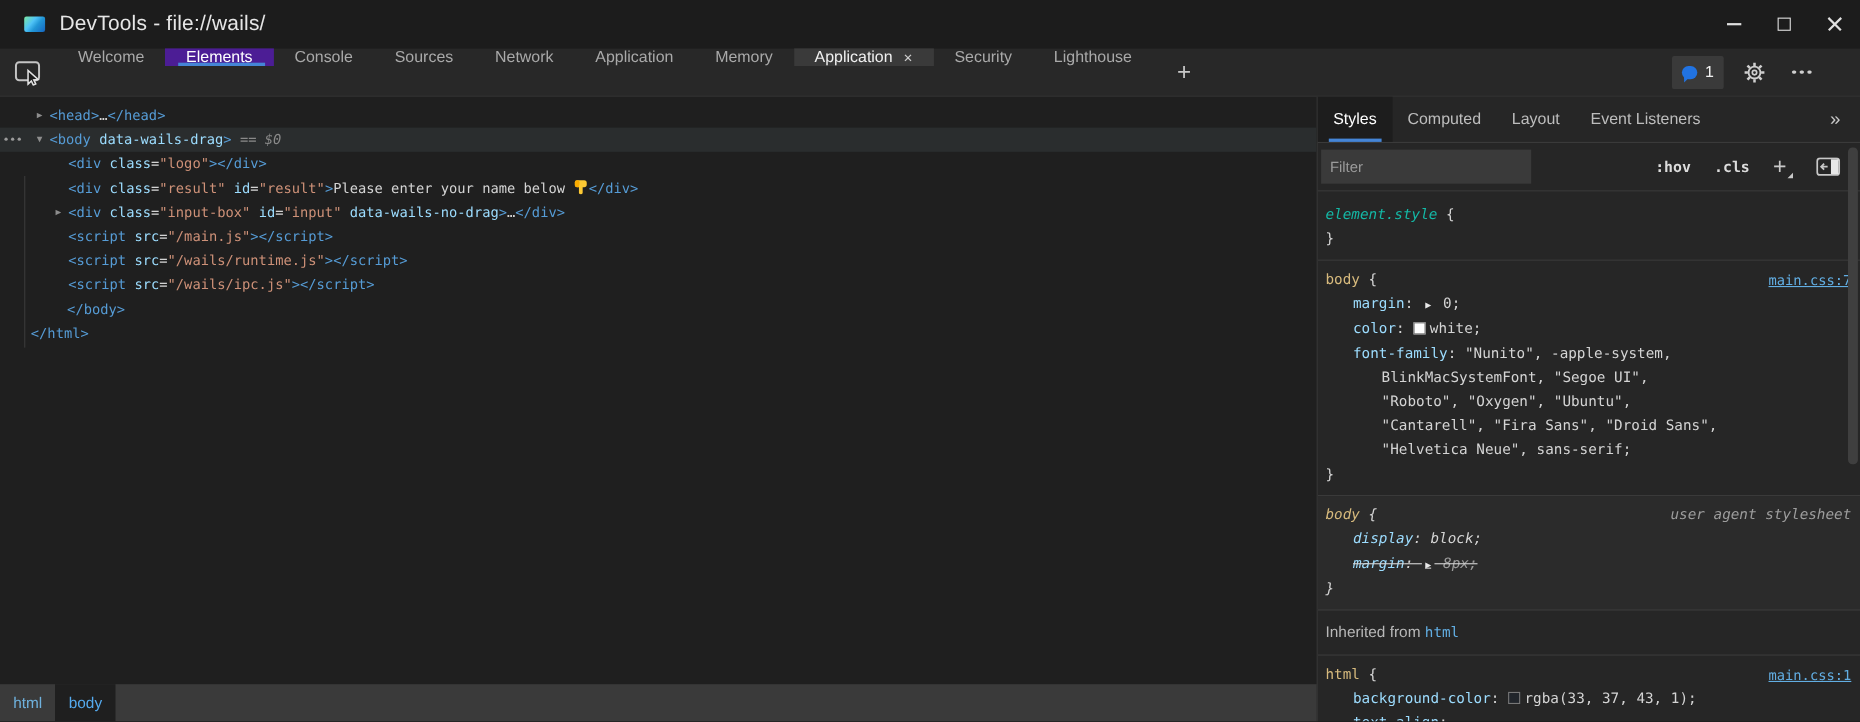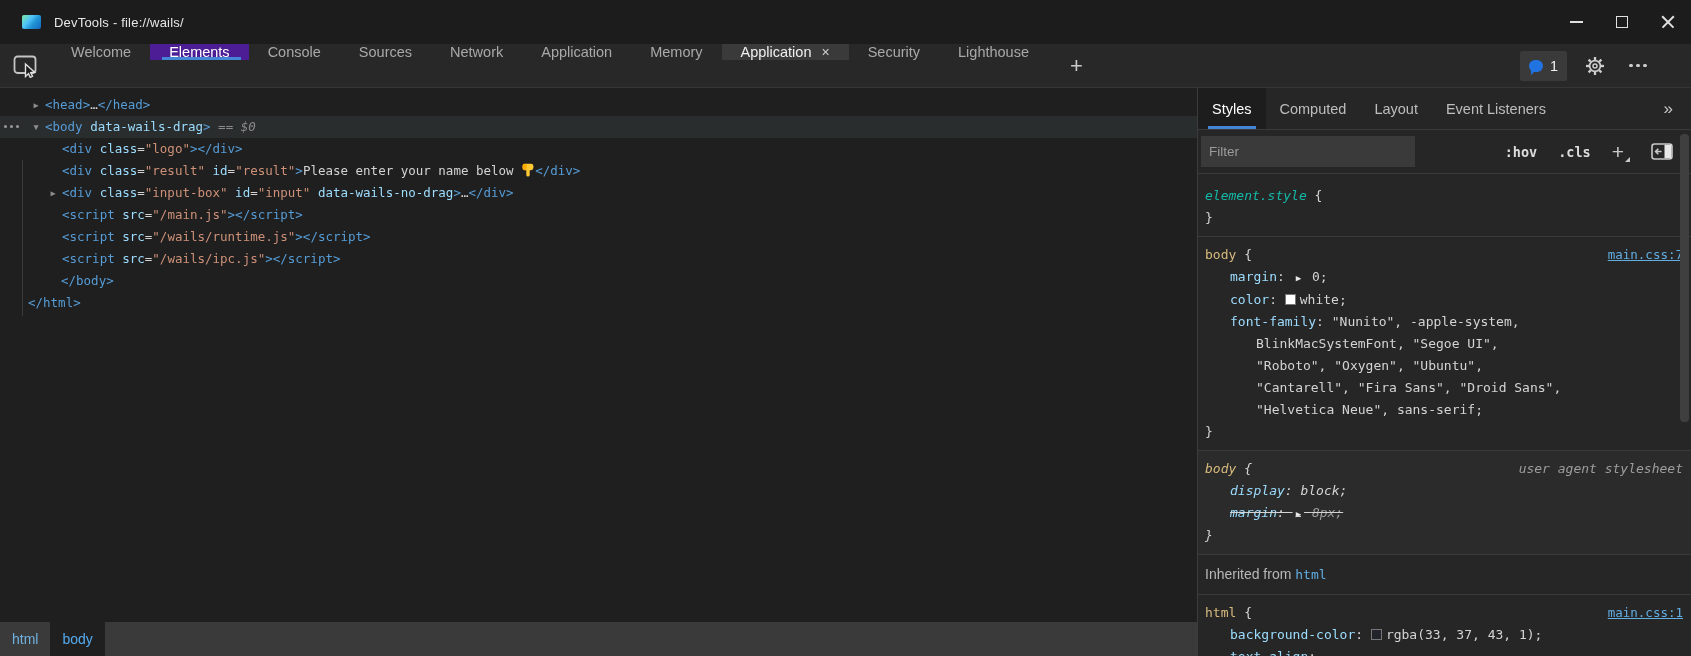--- a/index.html
+++ b/index.html
@@ -4,21 +4,21 @@
 <style>
   * { margin:0; padding:0; box-sizing:border-box; }
   html,body { width:1691px; height:656px; overflow:hidden; background:#1e1e1e;
     font-family:"Liberation Sans","DejaVu Sans",sans-serif; }
   .mono { font-family:"DejaVu Sans Mono","Liberation Mono",monospace; }
 
   
   .titlebar { height:44px; background:#1c1c1c; display:flex; align-items:center; position:relative; }
   .app-icon { width:19px; height:14px; margin-left:22px; border-radius:2px;
     background:linear-gradient(130deg,#7de8a2 0%,#4fc3f7 38%,#2196d6 60%,#1565c0 100%); }
-  .title-text { color:#e6e6e6; font-size:13px; margin-left:13px; letter-spacing:.2px; }
+  .title-text { color:#e6e6e6; font-size:19px; margin-left:13px; letter-spacing:.2px; }
   .win-controls { position:absolute; right:0; top:0; height:44px; display:flex; align-items:center; }
   .win-btn { width:46px; height:44px; display:flex; align-items:center; justify-content:center; cursor:default; }
   .glyph-min { width:13px; height:1.5px; background:#e0e0e0; }
   .glyph-max { width:12px; height:12px; border:1.5px solid #e0e0e0; }
   .glyph-close { position:relative; width:14px; height:14px; }
   .glyph-close::before,.glyph-close::after { content:""; position:absolute; left:-1px; top:6px;
     width:16px; height:1.5px; background:#e0e0e0; }
   .glyph-close::before { transform:rotate(45deg); } .glyph-close::after { transform:rotate(-45deg); }
 
   
@@ -63,21 +63,21 @@
   .crumb.selected { background:#1f1f1f; color:#55aaee; }
 
   
   .styles-panel { flex:1; background:#262626; display:flex; flex-direction:column; position:relative; }
   .styles-tabs { height:42px; display:flex; align-items:stretch; border-bottom:1px solid #3a3a3a; }
   .stab { display:flex; align-items:center; padding:0 14px; color:#bdbdbd; font-size:14.5px; position:relative; white-space:nowrap; }
   .stab.active { background:#1d1d1d; color:#ffffff; }
   .stab.active::after { content:""; position:absolute; left:10px; right:10px; bottom:0; height:3px; background:#4585d6; }
   .stab-overflow { margin-left:auto; display:flex; align-items:center; padding:0 18px; color:#c8c8c8; font-size:17px; }
   .styles-toolbar { height:44px; display:flex; align-items:center; border-bottom:1px solid #3a3a3a; padding:0 8px 0 3px; }
-  .filter-input { width:214px; height:31px; background:#3a3a3a; border:none; outline:none;
+  .filter-input { width:191px; height:31px; background:#3a3a3a; border:none; outline:none;
     color:#d8d8d8; font-size:13.5px; padding:0 8px; font-family:"Liberation Sans",sans-serif; }
   .filter-input::placeholder { color:#9b9b9b; }
   .toolbar-toggles { margin-left:auto; display:flex; align-items:center; gap:21px; padding-right:10px; }
   .tog { font-family:"DejaVu Sans Mono",monospace; font-weight:bold; font-size:13.5px; color:#dcdcdc; }
   .plus-dd { position:relative; color:#c8c8c8; font-size:21px; font-weight:300; padding-right:6px; }
   .plus-dd::after { content:""; position:absolute; right:0; bottom:2px; border-left:5px solid transparent;
     border-bottom:5px solid #c8c8c8; }
 
   .styles-content { flex:1; overflow:hidden; font-family:"DejaVu Sans Mono",monospace;
     font-size:13px; line-height:22px; color:#d4d4d4; padding-top:4px; }

